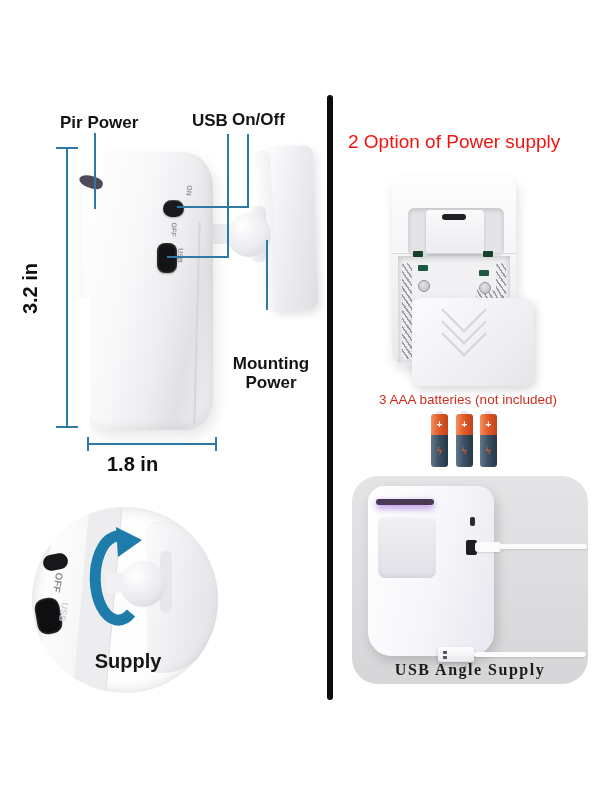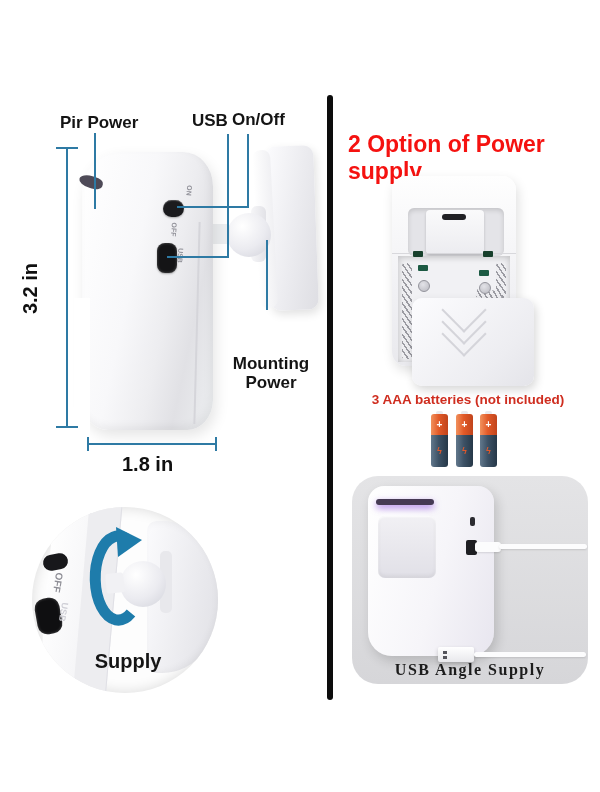--- a/index.html
+++ b/index.html
@@ -2,22 +2,22 @@
 <html><head>
 <meta charset="utf-8">
 <style>
   html,body{margin:0;padding:0;background:#fff;}
   #canvas{position:relative;width:600px;height:792px;background:#ffffff;overflow:hidden;
           font-family:"Liberation Sans",sans-serif;}
   .abs{position:absolute;}
   
   .callout{font-weight:bold;font-size:17px;color:#141414;letter-spacing:0px;}
   .dim-text{font-weight:bold;font-size:20px;color:#101010;}
-  .title-red{font-weight:bold;font-size:23px;}
-  .note-red{font-weight:bold;font-size:13.5px;}
+  .title-red{font-weight:normal;font-size:19px;}
+  .note-red{font-weight:normal;font-size:13.5px;}
   .zoom-caption{font-weight:bold;font-size:20px;color:#151515;text-align:center;line-height:22px;}
   .usb-caption{font-family:"Liberation Serif",serif;font-weight:bold;font-size:16px;color:#1c1c1c;letter-spacing:1.5px;}
   .tiny-marking{font-size:7px;font-weight:bold;color:#8f8f97;}
   
   .line{background:#2e7aa4;}
   
   .device-body{left:82px;top:152px;width:131px;height:278px;
     border-radius:36px 30px 26px 26px / 44px 34px 30px 30px;
     background:linear-gradient(102deg,#ffffff 0%,#f8f8fa 40%,#ededf0 62%,#e1e1e5 78%,#edeff1 100%);
     box-shadow:inset -3px -4px 8px rgba(0,0,0,0.05), 3px 6px 14px rgba(0,0,0,0.10);}
@@ -133,21 +133,21 @@
     <div class="abs line" style="left:266px;top:240px;width:2px;height:70px;"></div>
 
     <div class="abs line" style="left:66px;top:148px;width:2px;height:279px;"></div>
     <div class="abs line" style="left:56px;top:147px;width:22px;height:2px;"></div>
     <div class="abs line" style="left:56px;top:426px;width:22px;height:2px;"></div>
     <div class="abs dim-text" style="left:-2px;top:277px;transform:rotate(-90deg);transform-origin:center;width:64px;text-align:center;">3.2 in</div>
 
     <div class="abs line" style="left:88px;top:443px;width:128px;height:2px;"></div>
     <div class="abs line" style="left:87px;top:437px;width:2px;height:14px;"></div>
     <div class="abs line" style="left:215px;top:437px;width:2px;height:14px;"></div>
-    <div class="abs dim-text" style="left:122px;top:453px;">1.8 in</div>
+    <div class="abs dim-text" style="left:107px;top:453px;">1.8 in</div>
 
     <div class="abs callout" style="left:225px;top:310px;width:92px;text-align:center;line-height:19px;margin-top:44px;">
       <span>Mounting</span><br>
       <span>Power</span>
     </div>
 
     <div class="abs zoom-circle">
       <div class="abs zc-slab-front"></div>
       <div class="abs zc-slab-side"></div>
       <div class="abs zc-plate"></div>

